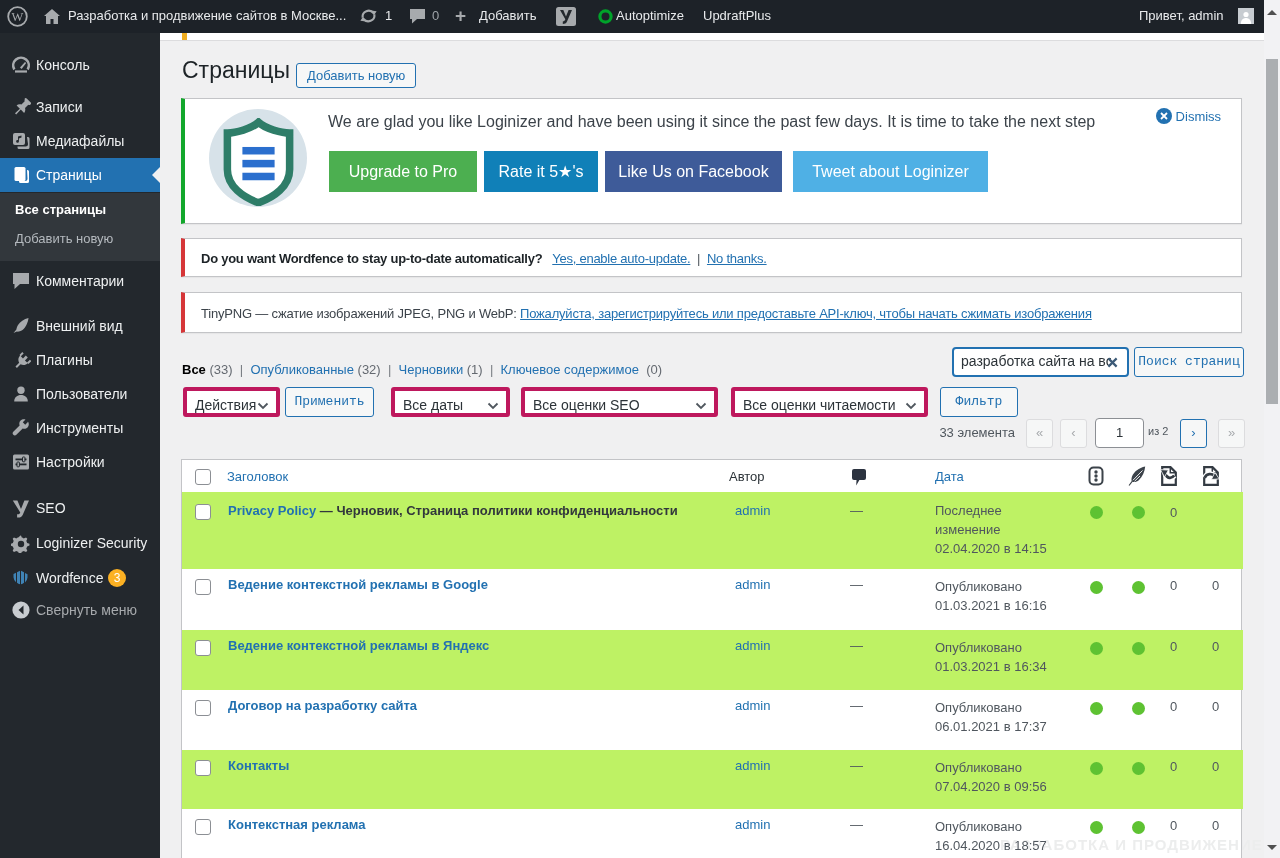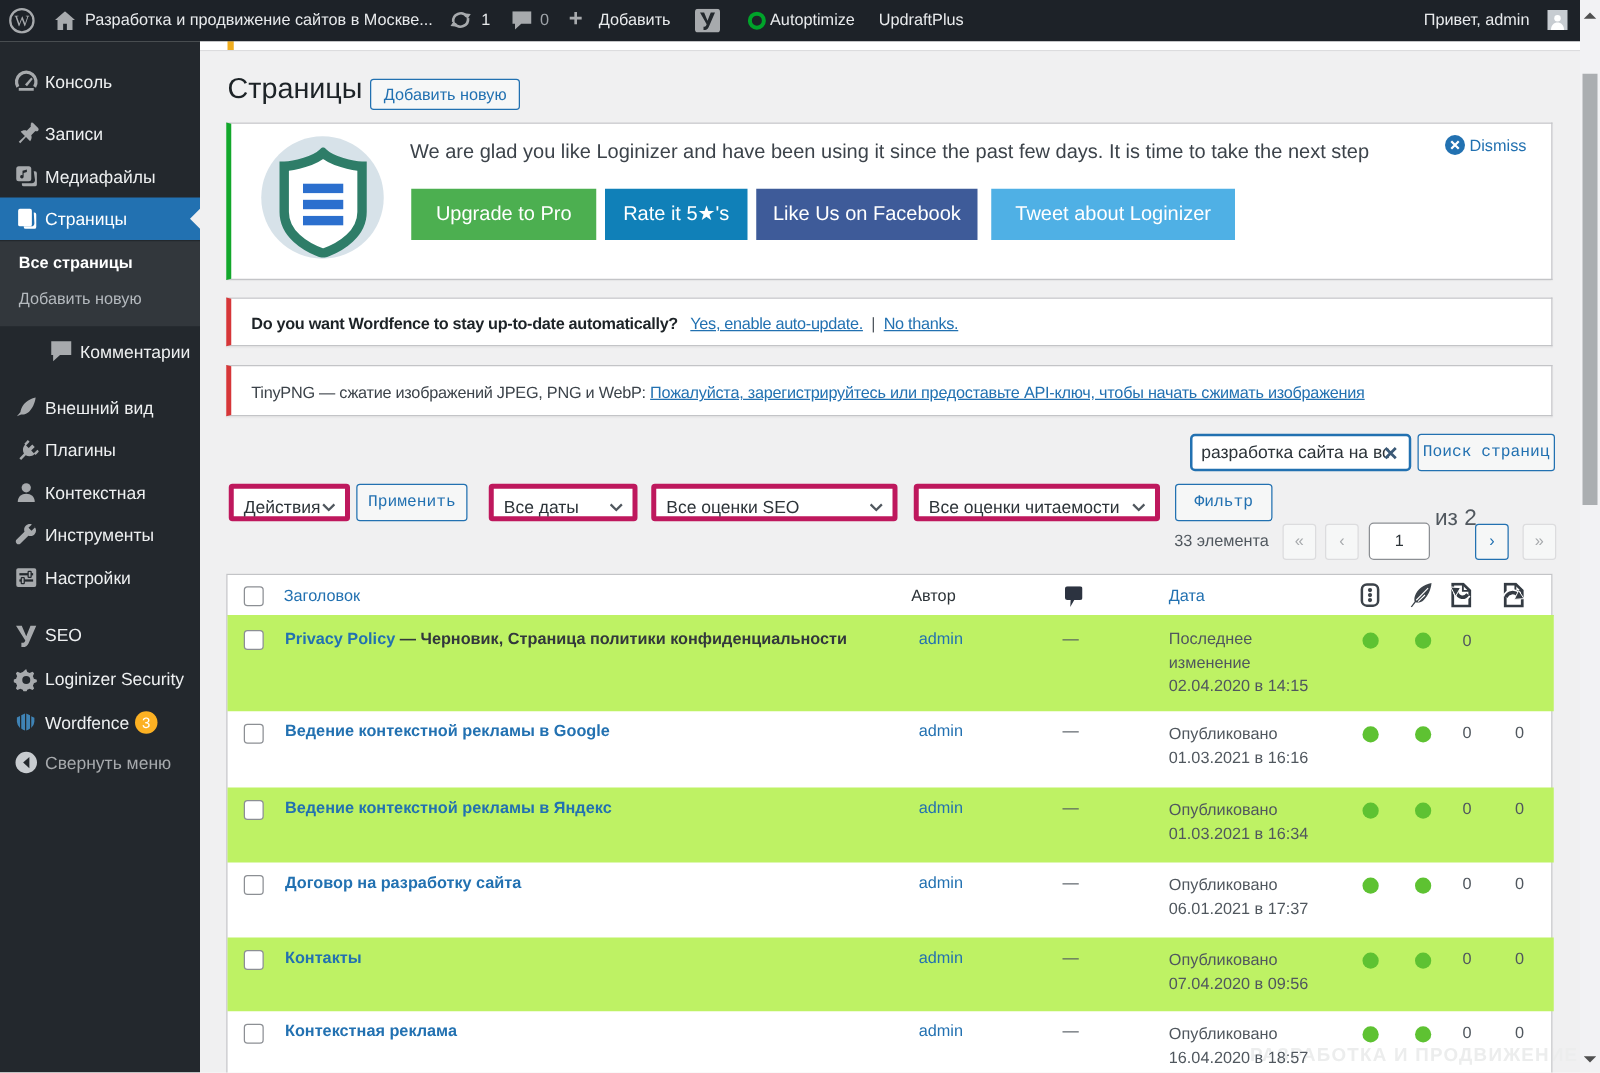--- a/index.html
+++ b/index.html
@@ -83,20 +83,23 @@
 
 <div class="notice n-red" style="left:181px;top:238px;width:1056px;height:37px;">
   <div class="abs" style="left:16px;top:12px;font-size:13px;letter-spacing:-0.25px;color:#1d2327;"><b>Do you want Wordfence to stay up-to-date automatically?</b>&nbsp;&nbsp;
   <span class="ulnk">Yes, enable auto-update.</span>&nbsp; <span style="color:#50575e;">|</span>&nbsp; <span class="ulnk">No thanks.</span></div>
 </div>
 
 <div class="notice n-red" style="left:181px;top:292px;width:1056px;height:39px;">
   <div class="abs" style="left:16px;top:13px;font-size:13px;letter-spacing:-0.2px;color:#3c434a;">TinyPNG — сжатие изображений JPEG, PNG и WebP: <span class="ulnk">Пожалуйста, зарегистрируйтесь или предоставьте API-ключ, чтобы начать сжимать изображения</span></div>
 </div>
 
+<div class="abs" style="left:182px;top:362px;font-size:13px;color:#646970;">
+  <span style="color:#000;font-weight:bold;">Все</span> (33) <span style="color:#787c82;">&nbsp;|&nbsp;</span> <span class="lnk">Опубликованные</span> (32) <span style="color:#787c82;">&nbsp;|&nbsp;</span> <span class="lnk">Черновики</span> (1) <span style="color:#787c82;">&nbsp;|&nbsp;</span> <span class="lnk">Ключевое содержимое</span>&nbsp; (0)
+</div>
 
 <div class="abs" style="left:952px;top:347px;width:177px;height:30px;background:#fff;border:2px solid #2271b1;border-radius:4px;box-sizing:border-box;">
   <div class="abs" style="left:7px;top:4px;font-size:14px;color:#2c3338;white-space:nowrap;overflow:hidden;width:150px;">разработка сайта на во</div>
   <svg class="abs" style="right:9px;top:8px;" width="11" height="11" viewBox="0 0 12 12">
         <path d="M1.5 1.5 L10.5 10.5 M10.5 1.5 L1.5 10.5" stroke="#3c5a77" stroke-width="2.4"></path>
       </svg>
 </div>
 <div class="btn2" style="left:1134px;top:347px;width:110px;line-height:28px;">Поиск страниц</div>
 
 <div class="sel" style="left:183px;width:97px;">Действия<svg style="position:absolute;right:7px;top:11px;" width="12" height="8" viewBox="0 0 12 8">
@@ -111,21 +114,21 @@
       </svg></div>
 <div class="sel" style="left:731px;width:197px;">Все оценки читаемости<svg style="position:absolute;right:7px;top:11px;" width="12" height="8" viewBox="0 0 12 8">
         <path d="M1.5 1.5 L6 6 L10.5 1.5" stroke="#50575e" stroke-width="1.8" fill="none"></path>
       </svg></div>
 <div class="btn2" style="left:940px;top:387px;width:78px;">Фильтр</div>
 
 <div class="abs" style="left:895px;top:425px;width:120px;text-align:right;font-size:13px;color:#50575e;">33 элемента</div>
 <div class="pgbtn" style="left:1026px;">«</div>
 <div class="pgbtn" style="left:1060px;">‹</div>
 <div class="abs" style="left:1095px;top:418px;width:49px;height:30px;background:#fff;border:1px solid #8c8f94;border-radius:4px;box-sizing:border-box;text-align:center;line-height:28px;font-size:13px;color:#2c3338;">1</div>
-<div class="abs" style="left:1148px;top:404px;font-size:18px;color:#50575e;">из 2</div>
+<div class="abs" style="left:1148px;top:425px;font-size:11px;color:#50575e;">из 2</div>
 <div class="pgbtn" style="left:1180px;border-color:#2271b1;color:#2271b1;">›</div>
 <div class="pgbtn" style="left:1218px;">»</div>
 
 <div id="tbl">
 
   <div class="abs" style="left:0;top:0;width:1061px;height:32px;border-bottom:1px solid #c3c4c7;">
     <span class="cb" style="left:13px;top:9px;"></span>
     <span class="abs lnk" style="left:45px;top:9px;font-size:13px;">Заголовок</span>
     <span class="abs" style="left:547px;top:9px;font-size:13px;color:#2c3338;">Автор</span>
     <svg class="abs" style="left:670px;top:9px;" width="14" height="17" viewBox="0 0 14 17">
@@ -298,21 +301,21 @@
           <path d="M5 2 h8 a1.5 1.5 0 0 1 1.5 1.5 v11 a1.5 1.5 0 0 1 -1.5 1.5 h-8 a1.5 1.5 0 0 1 -1.5 -1.5 v-11 a1.5 1.5 0 0 1 1.5 -1.5 z" fill="#fff"></path>
           <path d="M16 5 h0.5 a1.5 1.5 0 0 1 1.5 1.5 v10 a1.5 1.5 0 0 1 -1.5 1.5 h-7 a1.5 1.5 0 0 1 -1.5 -1.5 v-0.5 h6 a2.5 2.5 0 0 0 2.5 -2.5 z" fill="#fff"></path>
         </svg>
     <span class="tx">Страницы</span>
     <span class="arrowr"></span>
   </div>
   <div id="submenu">
     <div class="smi" style="top:9px;color:#fff;font-weight:bold;">Все страницы</div>
     <div class="smi" style="top:38px;">Добавить новую</div>
   </div>
-  <div class="mi" style="top:231px;margin-left:28px;">
+  <div class="mi" style="top:231px;">
     <svg class="ic" viewBox="0 0 20 20">
           <path d="M2 2 h16 v11 h-9 l-5.5 5 v-5 h-1.5 z" fill="#a7aaad"></path>
         </svg>
     <span class="tx">Комментарии</span>
   </div>
   <div class="mi" style="top:276px;">
     <svg class="ic" viewBox="0 0 20 20">
           <path d="M17.5 2 c-4.5 1 -8.5 3.8 -10.5 7 c-1.5 2.5 -1.6 4.6 -1.6 4.6 l-2.9 3.4 3.4 -1.4 c0 0 2.8 0.6 5.6 -1.6 c3.3 -2.6 5.5 -7.5 6 -12 z" fill="#a7aaad"></path>
         </svg>
     <span class="tx">Внешний вид</span>
@@ -321,21 +324,21 @@
     <svg class="ic" viewBox="0 0 20 20">
           <path d="M13.1 3.5 v4 h3 v-4 h2 v4 l-1 0 c0 2.8 -1.8 5.1 -4.4 5.8 l0 5.2 h-2 l0 -5.2 c-2.6 -0.7 -4.4 -3 -4.4 -5.8 l-1 0 v-4 h2 v4 h3 v-4 z" fill="#a7aaad" transform="rotate(45 10 10)"></path>
         </svg>
     <span class="tx">Плагины</span>
   </div>
   <div class="mi" style="top:344px;">
     <svg class="ic" viewBox="0 0 20 20">
           <circle cx="10" cy="6.2" r="3.7" fill="#a7aaad"></circle>
           <path d="M3.2 17.5 c0 -4.2 3 -6.5 6.8 -6.5 c3.8 0 6.8 2.3 6.8 6.5 z" fill="#a7aaad"></path>
         </svg>
-    <span class="tx">Контекстная</span>
+    <span class="tx">Пользователи</span>
   </div>
   <div class="mi" style="top:412px;">
     <svg class="ic" viewBox="0 0 20 20">
           <rect x="2" y="2.5" width="16" height="15" rx="1.5" fill="#a7aaad"></rect>
           <rect x="4.5" y="6.5" width="11" height="1.8" fill="#23282d"></rect>
           <rect x="4.5" y="11.5" width="11" height="1.8" fill="#23282d"></rect>
           <rect x="11.5" y="5" width="2.4" height="4.8" rx="0.5" fill="#a7aaad" stroke="#23282d" stroke-width="1"></rect>
           <rect x="6" y="10" width="2.4" height="4.8" rx="0.5" fill="#a7aaad" stroke="#23282d" stroke-width="1"></rect>
         </svg>
     <span class="tx">Настройки</span>

